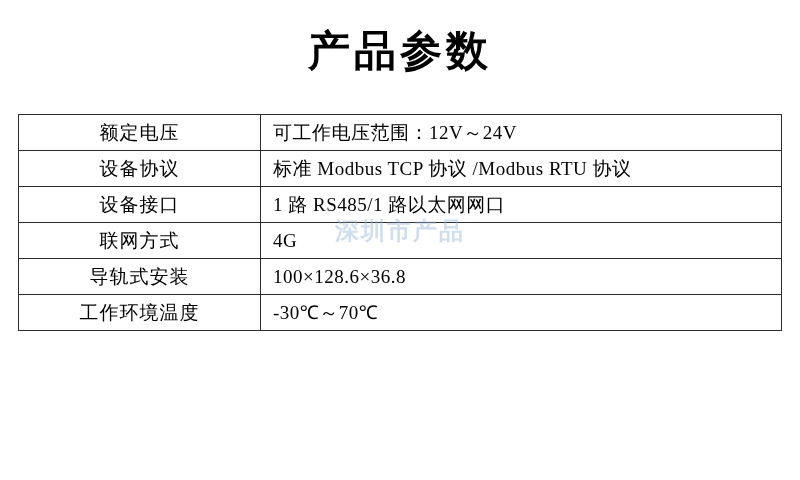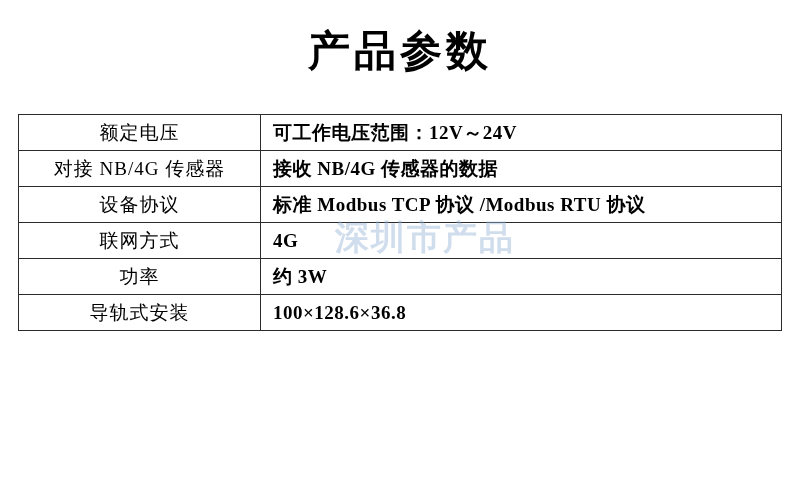--- a/index.html
+++ b/index.html
@@ -54,28 +54,27 @@
   }
   table.spec td.label {
     width: 242px;
     text-align: center;
     letter-spacing: 1px;
   }
   table.spec td.value {
     text-align: left;
     padding-left: 12px;
     letter-spacing: 0.5px;
-    font-weight: bold;
   }
   .watermark {
     position: absolute;
     left: 335px;
     top: 215px;
     font-family: "DejaVu Sans", sans-serif;
-    font-size: 34px;
+    font-size: 24px;
     font-weight: bold;
     color: rgba(150, 180, 215, 0.45);
     letter-spacing: 2px;
     pointer-events: none;
     user-select: none;
     white-space: nowrap;
     text-align: right;
   }
 </style>
 </head>
@@ -86,38 +85,38 @@
   <h1 class="title">产品参数</h1>
 
   <div class="spec-table-wrap">
     <table class="spec">
       <tbody>
         <tr>
           <td class="label">额定电压</td>
           <td class="value">可工作电压范围：12V～24V</td>
         </tr>
         <tr>
-          <td class="label">对接 NB/4G 传感器</td>
-          <td class="value">接收 NB/4G 传感器的数据</td>
+          <td class="label">设备协议</td>
+          <td class="value">标准 Modbus TCP 协议 /Modbus RTU 协议</td>
         </tr>
         <tr>
-          <td class="label">设备协议</td>
-          <td class="value">标准 Modbus TCP 协议 /Modbus RTU 协议</td>
+          <td class="label">设备接口</td>
+          <td class="value">1 路 RS485/1 路以太网网口</td>
         </tr>
         <tr>
           <td class="label">联网方式</td>
           <td class="value">4G</td>
         </tr>
         <tr>
-          <td class="label">功率</td>
-          <td class="value">约 3W</td>
+          <td class="label">导轨式安装</td>
+          <td class="value">100×128.6×36.8</td>
         </tr>
         <tr>
-          <td class="label">导轨式安装</td>
-          <td class="value">100×128.6×36.8</td>
+          <td class="label">工作环境温度</td>
+          <td class="value">-30℃～70℃</td>
         </tr>
       </tbody>
     </table>
   </div>
 
   <div class="watermark">深圳市产品</div>
 
 </div>
 
 </body></html>

